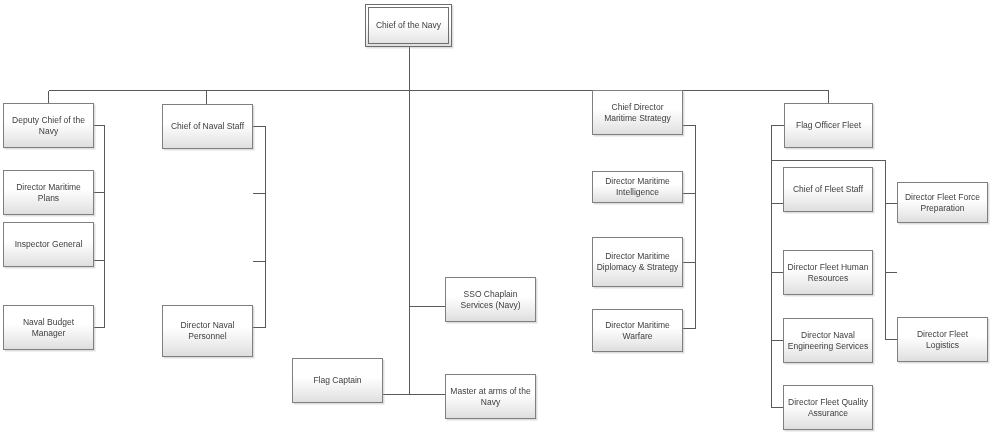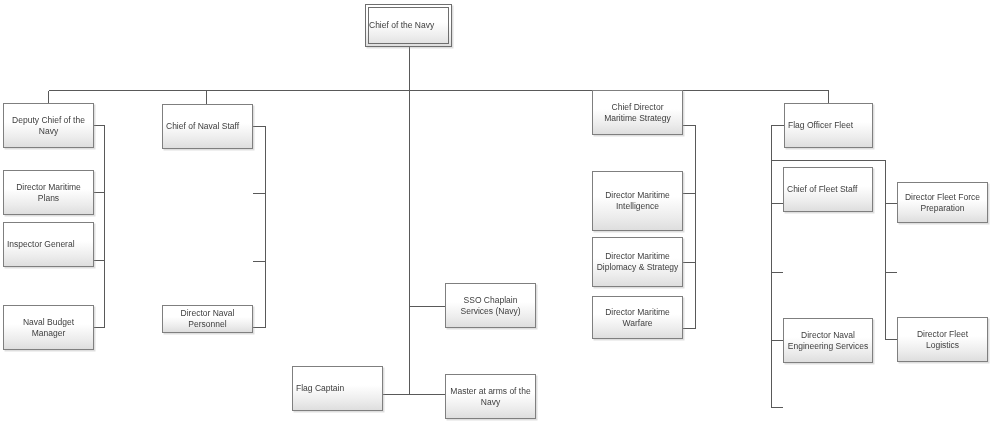--- a/index.html
+++ b/index.html
@@ -11,21 +11,21 @@
     overflow:hidden;
   }
   #connectors{position:absolute;left:0;top:0;width:994px;height:434px;}
   .node{
     position:absolute;
     box-sizing:border-box;
     width:91px;height:45px;
     border:1px solid #7f7f7f;
     background:linear-gradient(180deg,#ffffff 0%,#ffffff 42%,#ececec 78%,#dedede 100%);
     box-shadow:1.5px 1.5px 0 rgba(160,160,160,0.35);
-    display:flex;align-items:center;
+    display:flex;align-items:center;justify-content:center;
     text-align:center;
     font-size:8.5px;line-height:1.28;color:#3d3d3d;
     padding:2px 3px;
   }
   .node.root{
     border:1px solid #6e6e6e;
   }
   .node.root::after{
     content:"";
     position:absolute;inset:2px;
@@ -71,56 +71,62 @@
   <div class="node" style="left:3px;top:222px">
     <span class="lbl">Inspector General</span>
   </div>
   <div class="node" style="left:3px;top:305px">
     <span class="lbl">Naval Budget Manager</span>
   </div>
 
   <div class="node" style="left:162px;top:104px">
     <span class="lbl">Chief of Naval Staff</span>
   </div>
-  <div class="node" style="left:162px;top:305px;height:28px">
+  <div class="node" style="left:162px;top:305px;height:52px">
     <span class="lbl">Director Naval Personnel</span>
   </div>
 
-  <div class="node" style="left:445px;top:283px">
+  <div class="node" style="left:445px;top:277px">
     <span class="lbl">SSO Chaplain Services (Navy)</span>
   </div>
-  <div class="node" style="left:292px;top:366px">
+  <div class="node" style="left:292px;top:358px">
     <span class="lbl">Flag Captain</span>
   </div>
   <div class="node" style="left:445px;top:374px">
     <span class="lbl">Master at arms of the Navy</span>
   </div>
 
   <div class="node" style="left:592px;top:90px">
     <span class="lbl">Chief Director Maritime Strategy</span>
   </div>
-  <div class="node" style="left:592px;top:171px;height:60px">
+  <div class="node" style="left:592px;top:171px;height:32px">
     <span class="lbl">Director Maritime Intelligence</span>
   </div>
   <div class="node" style="left:592px;top:237px;height:50px">
     <span class="lbl">Director Maritime Diplomacy &amp; Strategy</span>
   </div>
-  <div class="node" style="left:592px;top:296px;height:43px">
+  <div class="node" style="left:592px;top:309px;height:43px">
     <span class="lbl">Director Maritime Warfare</span>
   </div>
 
   <div class="node" style="left:784px;top:103px;width:89px">
     <span class="lbl">Flag Officer Fleet</span>
   </div>
 
   <div class="node" style="left:783px;top:167px;width:90px">
     <span class="lbl">Chief of Fleet Staff</span>
   </div>
+  <div class="node" style="left:783px;top:250px;width:90px">
+    <span class="lbl">Director Fleet Human Resources</span>
+  </div>
   <div class="node" style="left:783px;top:318px;width:90px">
     <span class="lbl">Director Naval Engineering Services</span>
+  </div>
+  <div class="node" style="left:783px;top:385px;width:90px">
+    <span class="lbl">Director Fleet Quality Assurance</span>
   </div>
 
   <div class="node" style="left:897px;top:182px;height:41px">
     <span class="lbl">Director Fleet Force Preparation</span>
   </div>
   <div class="node" style="left:897px;top:317px">
     <span class="lbl">Director Fleet Logistics</span>
   </div>
 
 </div>

